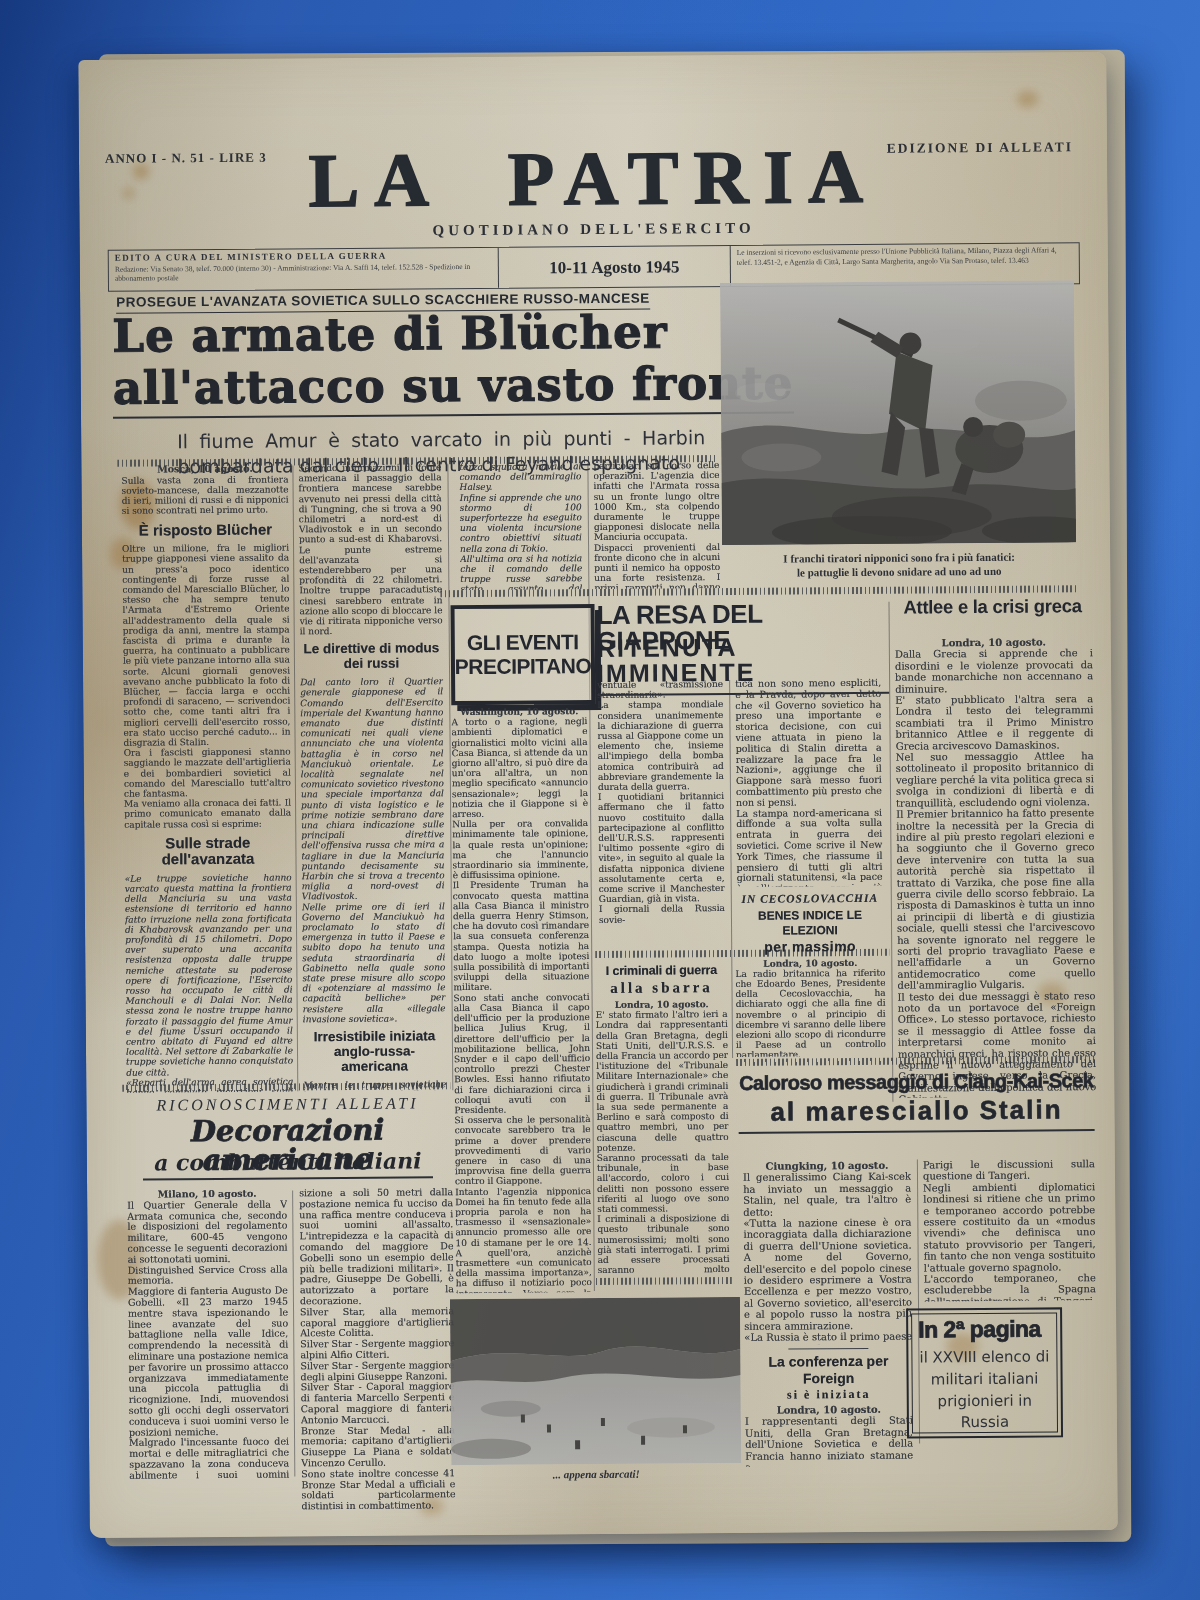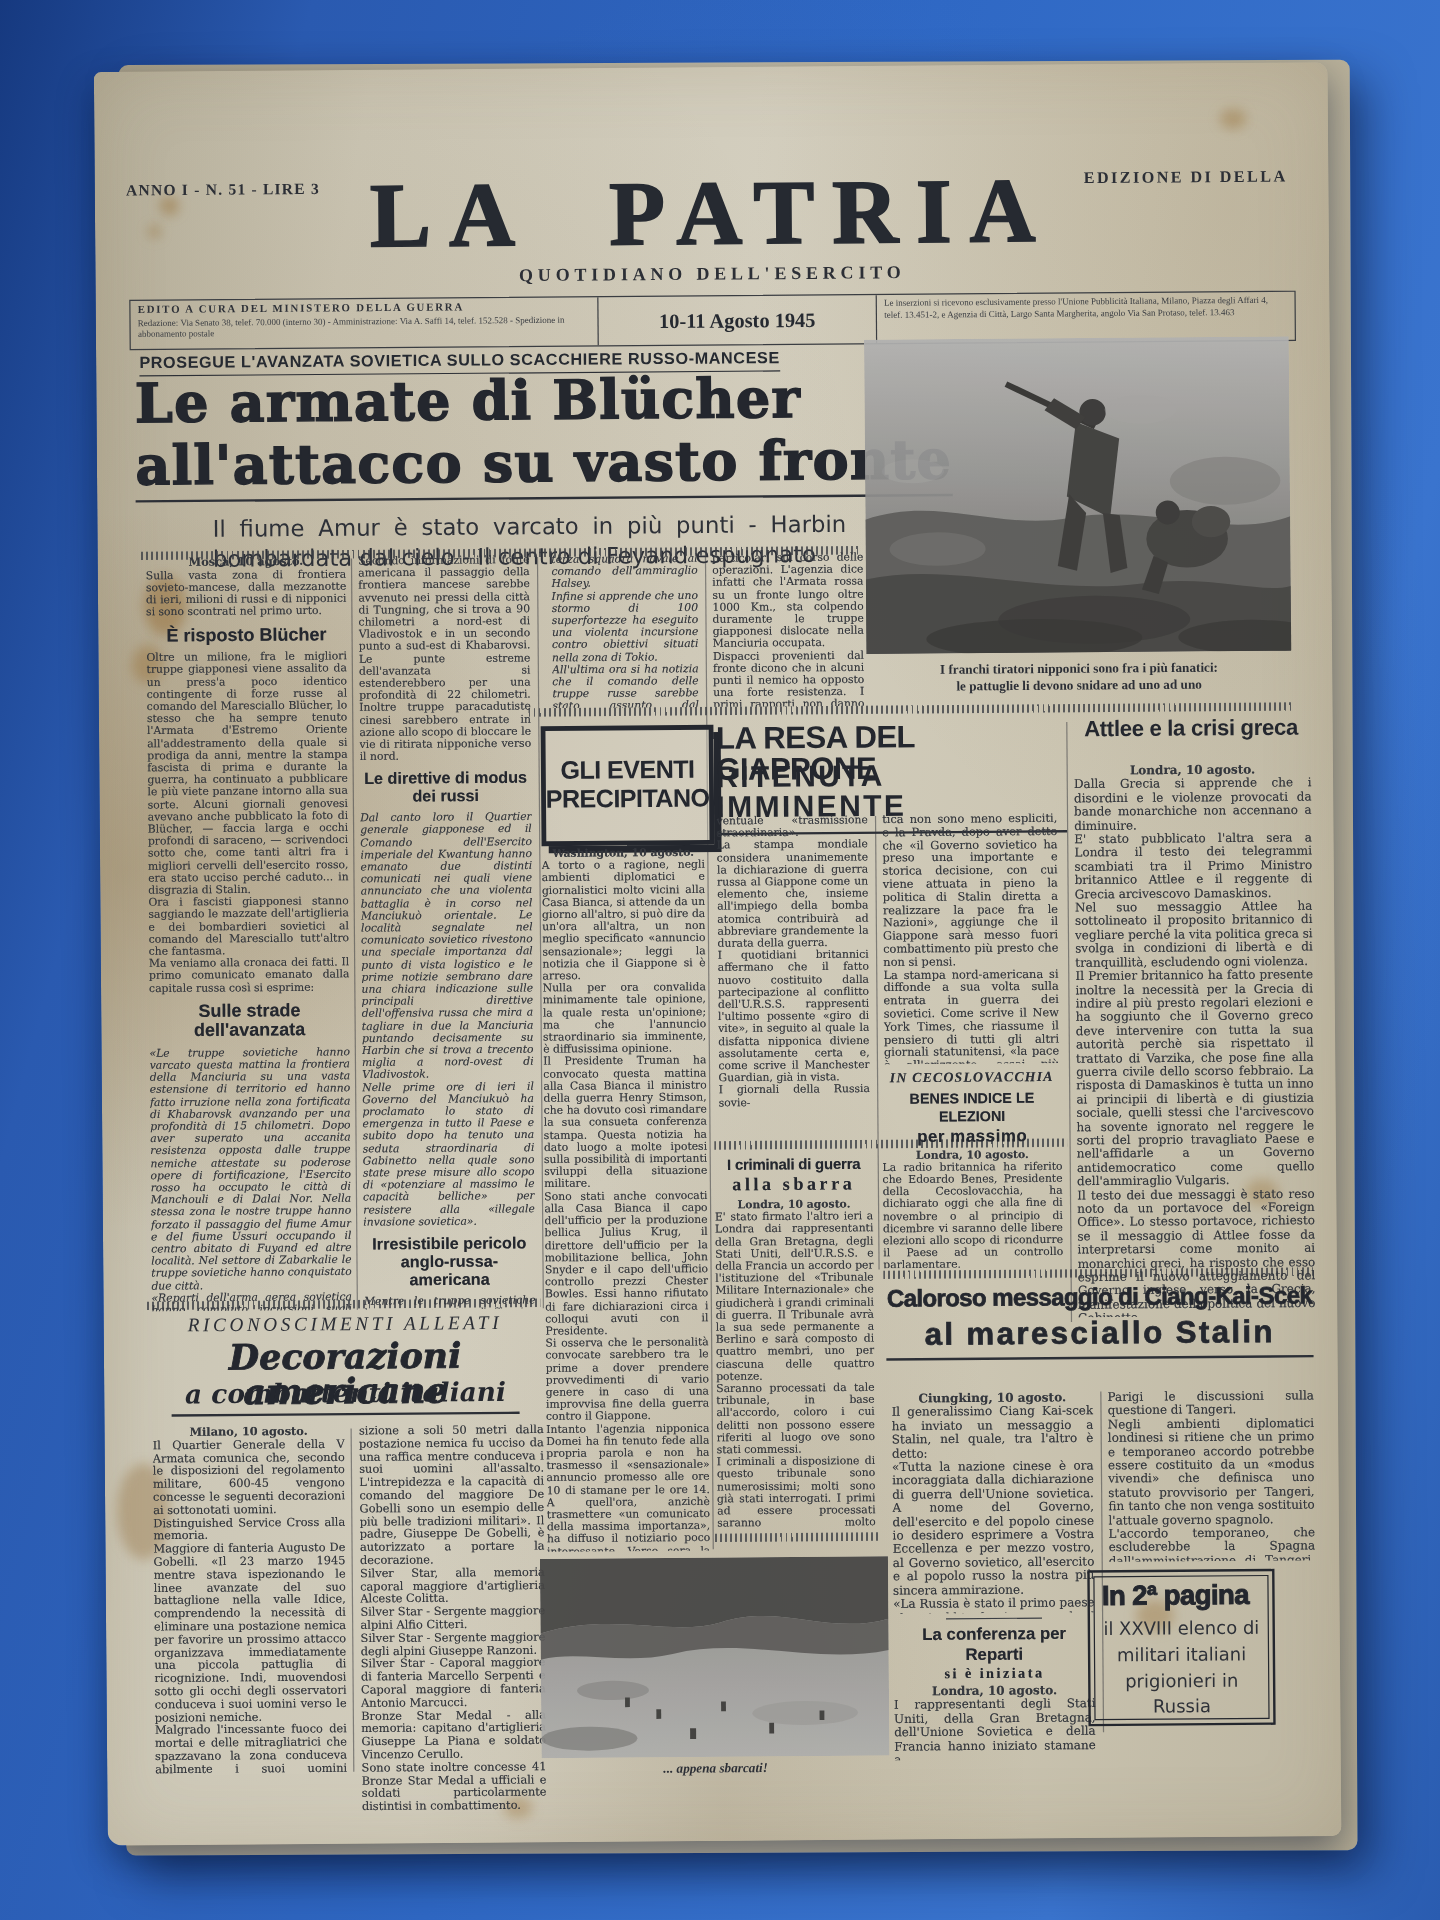--- a/index.html
+++ b/index.html
@@ -102,21 +102,21 @@
   <div class="stain" style="left:28px;top:478px;width:26px;height:32px;background:rgba(150,108,48,.4);"></div>
   <div class="stain" style="left:54px;top:104px;width:16px;height:16px;background:rgba(146,104,45,.45);"></div>
   <div class="stain" style="left:44px;top:128px;width:11px;height:11px;background:rgba(146,104,45,.4);"></div>
   <div class="stain" style="left:938px;top:38px;width:22px;height:17px;background:rgba(150,110,50,.4);"></div>
   <div class="stain" style="left:952px;top:930px;width:28px;height:22px;background:rgba(150,110,50,.35);"></div>
   <div class="stain" style="left:858px;top:1280px;width:32px;height:26px;background:rgba(148,106,46,.35);"></div>
   <div class="stain" style="left:10px;top:1160px;width:44px;height:80px;background:rgba(140,100,45,.35);"></div>
   <div class="stain" style="left:330px;top:1440px;width:24px;height:18px;background:rgba(148,106,46,.35);"></div>
 
   <div class="abs anno">ANNO I - N. 51 - LIRE 3</div>
-  <div class="abs edition">EDIZIONE DI DELLA</div>
+  <div class="abs edition">EDIZIONE DI ALLEATI</div>
   <div class="abs nameplate">LA PATRIA</div>
   <div class="abs subtitle">QUOTIDIANO DELL'ESERCITO</div>
 
   <div class="abs infobar">
     <div class="infocell" style="width:390px;">
       <div class="pub1">EDITO A CURA DEL MINISTERO DELLA GUERRA</div>
       <div class="pub2">Redazione: Via Senato 38, telef. 70.000 (interno 30) - Amministrazione: Via A. Saffi 14, telef. 152.528 - Spedizione in abbonamento postale</div>
     </div>
     <div class="infocell datecell">10-11 Agosto 1945</div>
     <div class="infocell insercell">Le inserzioni si ricevono esclusivamente presso l'Unione Pubblicità Italiana, Milano, Piazza degli Affari 4, telef. 13.451-2, e Agenzia di Città, Largo Santa Margherita, angolo Via San Protaso, telef. 13.463</div>
@@ -188,21 +188,21 @@
     <div class="subhead">Sulle strade dell'avanzata</div>
     <div class="t" style="font-style:italic;">«Le truppe sovietiche hanno varcato questa mattina la frontiera della Manciuria su una vasta estensione di territorio ed hanno fatto irruzione nella zona fortificata di Khabarovsk avanzando per una profondità di 15 chilometri. Dopo aver superato una accanita resistenza opposta dalle truppe nemiche attestate su poderose opere di fortificazione, l'Esercito rosso ha occupato le città di Manchouli e di Dalai Nor. Nella stessa zona le nostre truppe hanno forzato il passaggio del fiume Amur e del fiume Ussuri occupando il centro abitato di Fuyand ed altre località. Nel settore di Zabarkalie le truppe sovietiche hanno conquistato due città.
 «Reparti dell'arma aerea sovietica hanno compiuto incursioni sugli importanti nodi ferroviari di Harbin, Chang-chaun e Kirin e sul porto di Sei-shin».</div>
   </div>
 
   <div class="col s9" style="left:217px;top:405px;width:143px;height:628px;">
     <div class="t">Secondo informazioni di fonte americana il passaggio della frontiera mancese sarebbe avvenuto nei pressi della città di Tungning, che si trova a 90 chilometri a nord-est di Vladivostok e in un secondo punto a sud-est di Khabarovsi. Le punte estreme dell'avanzata si estenderebbero per una profondità di 22 chilometri. Inoltre truppe paracadutiste cinesi sarebbero entrate in azione allo scopo di bloccare le vie di ritirata nipponiche verso il nord.</div>
     <div class="subhead sm">Le direttive di modus dei russi</div>
     <div class="t" style="font-style:italic;">Dal canto loro il Quartier generale giapponese ed il Comando dell'Esercito imperiale del Kwantung hanno emanato due distinti comunicati nei quali viene annunciato che una violenta battaglia è in corso nel Manciukuò orientale. Le località segnalate nel comunicato sovietico rivestono una speciale importanza dal punto di vista logistico e le prime notizie sembrano dare una chiara indicazione sulle principali direttive dell'offensiva russa che mira a tagliare in due la Manciuria puntando decisamente su Harbin che si trova a trecento miglia a nord-ovest di Vladivostok.
 Nelle prime ore di ieri il Governo del Manciukuò ha proclamato lo stato di emergenza in tutto il Paese e subito dopo ha tenuto una seduta straordinaria di Gabinetto nella quale sono state prese misure allo scopo di «potenziare al massimo le capacità belliche» per resistere alla «illegale invasione sovietica».</div>
-    <div class="subhead sm">Irresistibile pericolo anglo-russa-americana</div>
+    <div class="subhead sm">Irresistibile iniziata anglo-russa-americana</div>
     <div class="t" style="font-style:italic;">Mentre le truppe sovietiche hanno scatenato l'offensiva sulla frontiera mancese le forze degli Stati Uniti e della Gran Bretagna non rallentano nemmeno per un istante la loro pressione.
 La parte settentrionale dell'isola di Honshu è stata oggi sottoposta ad un terrificante martellamento aereo eseguito da una formazione di 1200 apparecchi decollati da portaerei della</div>
   </div>
 
   <div class="col s9" style="left:378px;top:405px;width:122px;height:128px;">
     <div class="t" style="font-style:italic;">terza squadra navale al comando dell'ammiraglio Halsey.
 Infine si apprende che uno stormo di 100 superfortezze ha eseguito una violenta incursione contro obiettivi situati nella zona di Tokio.
 All'ultima ora si ha notizia che il comando delle truppe russe sarebbe stato assunto dal Maresciallo Zukov.
 L'Associated Press ha stamane da Mosca nuovi importanti</div>
   </div>
@@ -268,21 +268,21 @@
   <div class="abs cal-h1">Caloroso messaggio di Ciang-Kai-Scek</div>
   <div class="abs cal-h2">al maresciallo Stalin</div>
   <div class="col s10" style="left:656px;top:1106px;width:168px;height:184px;">
     <div class="dateline">Ciungking, 10 agosto.</div>
     <div class="t">Il generalissimo Ciang Kai-scek ha inviato un messaggio a Stalin, nel quale, tra l'altro è detto:
 «Tutta la nazione cinese è ora incoraggiata dalla dichiarazione di guerra dell'Unione sovietica. A nome del Governo, dell'esercito e del popolo cinese io desidero esprimere a Vostra Eccellenza e per mezzo vostro, al Governo sovietico, all'esercito e al popolo russo la nostra più sincera ammirazione.
 «La Russia è stato il primo paese che ci abbia fornito non solo il suo aiuto morale ma anche un'effettiva assistenza materiale».</div>
   </div>
   <div class="col s10" style="left:656px;top:1292px;width:168px;height:120px;">
     <div class="minirule"></div>
-    <div class="tan-h">La conferenza per Reparti</div>
+    <div class="tan-h">La conferenza per Foreign</div>
     <div class="tan-s">si è iniziata</div>
     <div class="dateline">Londra, 10 agosto.</div>
     <div class="t">I rappresentanti degli Stati Uniti, della Gran Bretagna, dell'Unione Sovietica e della Francia hanno iniziato stamane a</div>
   </div>
   <div class="col s10" style="left:836px;top:1106px;width:172px;height:142px;">
     <div class="t">Parigi le discussioni sulla questione di Tangeri.
 Negli ambienti diplomatici londinesi si ritiene che un primo e temporaneo accordo potrebbe essere costituito da un «modus vivendi» che definisca uno statuto provvisorio per Tangeri, fin tanto che non venga sostituito l'attuale governo spagnolo.
 L'accordo temporaneo, che escluderebbe la Spagna dall'amministrazione di Tangeri, costituirebbe un elemento determinante per la eliminazione dell'attuale regime franchista.</div>
   </div>
 

